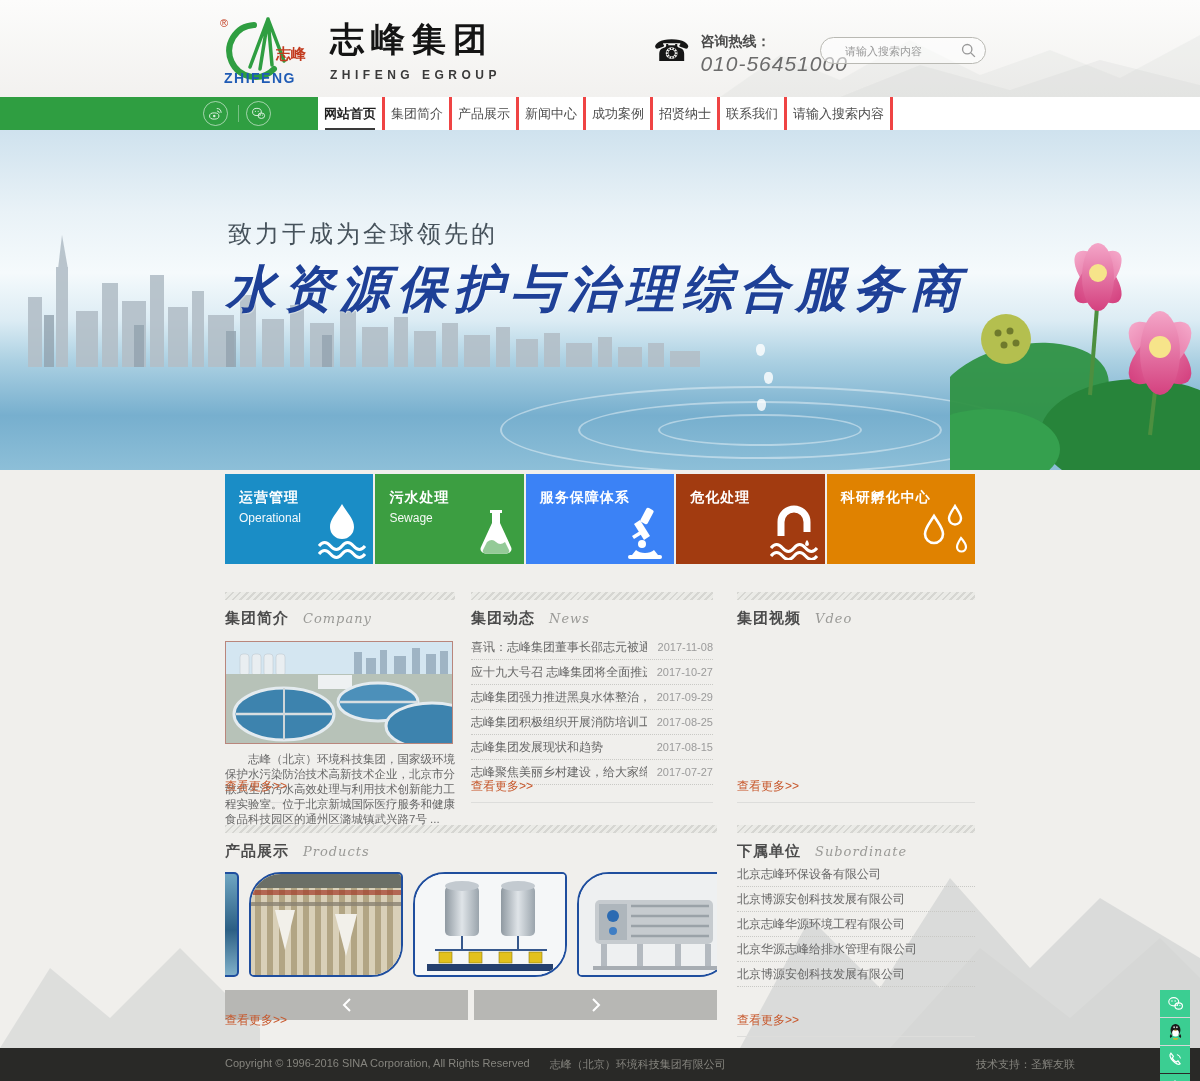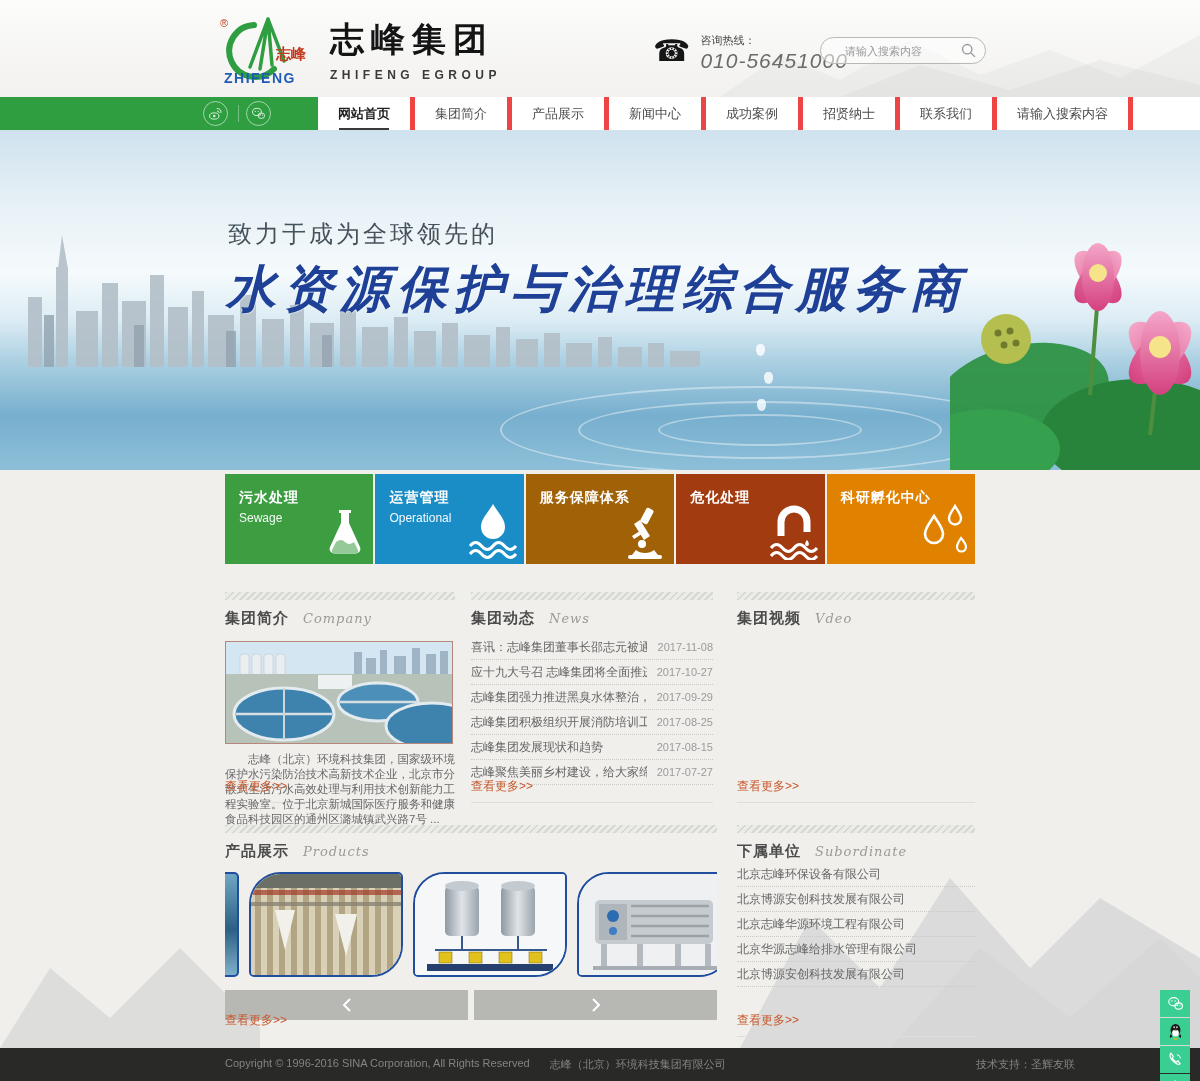--- a/index.html
+++ b/index.html
@@ -9,38 +9,38 @@
   
   .header { position:absolute; top:0; left:0; width:100%; height:97px;
     background:linear-gradient(180deg,#fcfcfb,#f2f1ef); }
   .header-mist { position:absolute; right:0; top:0; width:480px; height:97px; opacity:.5; }
   .logo-mark { position:absolute; left:216px; top:11px; width:104px; height:76px; }
   .brand { position:absolute; left:330px; top:17px; }
   .brand-cn { font-size:34px; font-weight:bold; color:#141414; letter-spacing:7px; font-family:"DejaVu Serif",serif; }
   .brand-en { margin-top:5px; font-size:12px; letter-spacing:4.5px; color:#3a3a3a; font-weight:bold; }
   .hotline { position:absolute; left:653px; top:33px; display:flex; }
   .hotline-phone { font-size:30px; color:#161616; margin-right:10px; line-height:36px; }
-  .hotline-label { font-size:11px; color:#4a4a4a; font-weight:normal; }
+  .hotline-label { font-size:14px; color:#4a4a4a; font-weight:bold; }
   .hotline-number { font-size:21px; color:#6b6b6b; font-style:italic; letter-spacing:1px; margin-top:1px; }
   .search-box { position:absolute; left:820px; top:37px; width:166px; height:27px;
     border:1px solid #b9b9b3; border-radius:14px; background:rgba(255,255,255,.55);
     display:flex; align-items:center; padding:0 8px 0 12px; }
   .search-box input { flex:1; border:none; outline:none; background:transparent; font-size:11px; color:#444; min-width:0;margin-left:12px; }
   .search-box input::placeholder { color:#999; }
 
   
   .navbar { position:absolute; top:97px; left:0; width:100%; height:33px; background:#fff; }
   .nav-green { position:absolute; left:0; top:0; width:318px; height:33px; background:#2f9e41; }
   .social-icon { position:absolute; top:4px; width:25px; height:25px; border:1px solid rgba(255,255,255,.55);
     border-radius:50%; display:flex; align-items:center; justify-content:center; cursor:pointer; }
   .social-weibo { left:203px; } .social-wechat { left:246px; }
   .social-div { position:absolute; left:238px; top:8px; width:1px; height:17px; background:rgba(255,255,255,.35); }
   .nav-list { position:absolute; left:318px; top:0; height:33px; display:flex; align-items:stretch; list-style:none; }
-  .nav-item { position:relative; display:flex; align-items:center; padding:0 20px; font-size:13px; color:#4c4c4c;
-    border-right:5px solid #ef4444; cursor:pointer; white-space:nowrap; }
+  .nav-item { position:relative; display:flex; align-items:center; padding:0 6px; font-size:13px; color:#4c4c4c;
+    border-right:3px solid #ef4444; cursor:pointer; white-space:nowrap; }
   .nav-item.active { color:#1f1f1f; font-weight:bold; }
   .nav-item.active::after { content:""; position:absolute; left:50%; transform:translateX(-50%);
     bottom:0; width:50px; height:2px; background:#3a3a3a; }
 
   
   .banner { position:absolute; top:130px; left:0; width:100%; height:340px; overflow:hidden;
     background:linear-gradient(180deg,#cfe2ee 0%,#e9f2f7 24%,#f5fafc 42%,#dcecf4 56%,#abd0e2 68%,#77afce 84%,#8dbfd8 100%); }
   .skyline { position:absolute; left:0; bottom:103px; width:720px; height:132px; }
   .ripple { position:absolute; border:2px solid rgba(255,255,255,.42); border-radius:50%; }
   .droplet { position:absolute; width:9px; height:12px; background:rgba(255,255,255,.8); border-radius:50% 50% 60% 60%; }
@@ -267,38 +267,38 @@
       <polygon points="0,250 70,120 140,190 210,80 290,170 360,100 460,160 460,250" fill="#6f7a80"></polygon>
       <polygon points="150,250 240,150 330,220 420,140 460,180 460,250" fill="#555f66"></polygon>
     </svg>
     <svg class="ink-left" viewBox="0 0 260 140" preserveAspectRatio="none">
       <polygon points="0,140 50,60 110,110 180,40 260,120 260,140" fill="#6f7a80"></polygon>
     </svg>
 
     <div class="wrap">
 
       <div class="services">
-        <div class="service" style="background: rgb(60, 158, 65);">
-          <div class="service-title">污水处理</div>
-          <div class="service-sub">Sewage</div>
-          <svg class="service-icon" width="44" height="52" viewBox="0 0 44 52">
-            <path d="M16 2 h12 v3 h-2 v10 l11 24 a4.5 4.5 0 0 1 -4 6.5 H11 a4.5 4.5 0 0 1 -4 -6.5 L18 15 V5 h-2 z" fill="#fff"></path>
-            <path d="M13 34 q5 -4 9 0 t9 0 l4 8 a2 2 0 0 1 -2 3 H11 a2 2 0 0 1 -2 -3 z" fill="#3c9e41" opacity=".55"></path>
-          </svg>
-        </div>
         <div class="service" style="background: rgb(26, 141, 198);">
           <div class="service-title">运营管理</div>
           <div class="service-sub">Operational</div>
           <svg class="service-icon" width="50" height="58" viewBox="0 0 50 58">
             <path d="M25 2 C19 12 13 17 13 25 a12 12 0 0 0 24 0 C37 17 31 12 25 2 z" fill="#fff"></path>
             <path d="M2 44 q5.5 -7 11.5 0 t11.5 0 t11.5 0 t11.5 0" fill="none" stroke="#fff" stroke-width="3"></path>
             <path d="M2 52 q5.5 -7 11.5 0 t11.5 0 t11.5 0 t11.5 0" fill="none" stroke="#fff" stroke-width="3"></path>
           </svg>
         </div>
-        <div class="service" style="background: #a16207;">
+        <div class="service" style="background: rgb(60, 158, 65);">
+          <div class="service-title">污水处理</div>
+          <div class="service-sub">Sewage</div>
+          <svg class="service-icon" width="44" height="52" viewBox="0 0 44 52">
+            <path d="M16 2 h12 v3 h-2 v10 l11 24 a4.5 4.5 0 0 1 -4 6.5 H11 a4.5 4.5 0 0 1 -4 -6.5 L18 15 V5 h-2 z" fill="#fff"></path>
+            <path d="M13 34 q5 -4 9 0 t9 0 l4 8 a2 2 0 0 1 -2 3 H11 a2 2 0 0 1 -2 -3 z" fill="#3c9e41" opacity=".55"></path>
+          </svg>
+        </div>
+        <div class="service" style="background: #3b82f6;">
           <div class="service-title">服务保障体系</div>
           <div class="service-sub"></div>
           <svg class="service-icon" width="46" height="54" viewBox="0 0 46 54">
             <rect x="21" y="2" width="8" height="16" rx="2" fill="#fff" transform="rotate(28 25 10)"></rect>
             <path d="M18 14 l10 16 -6 4 -10 -16z" fill="#fff"></path>
             <circle cx="20" cy="38" r="4" fill="#fff"></circle>
             <path d="M10 30 l8 -5 2 3 -8 5z" fill="#fff"></path>
             <path d="M14 44 c4 4 14 4 18 0 l4 5 H10 z" fill="#fff"></path>
             <rect x="6" y="49" width="34" height="4" rx="2" fill="#fff"></rect>
           </svg>

